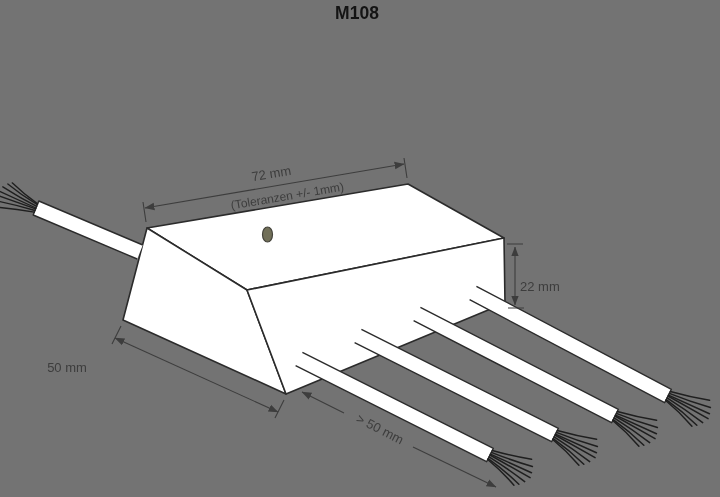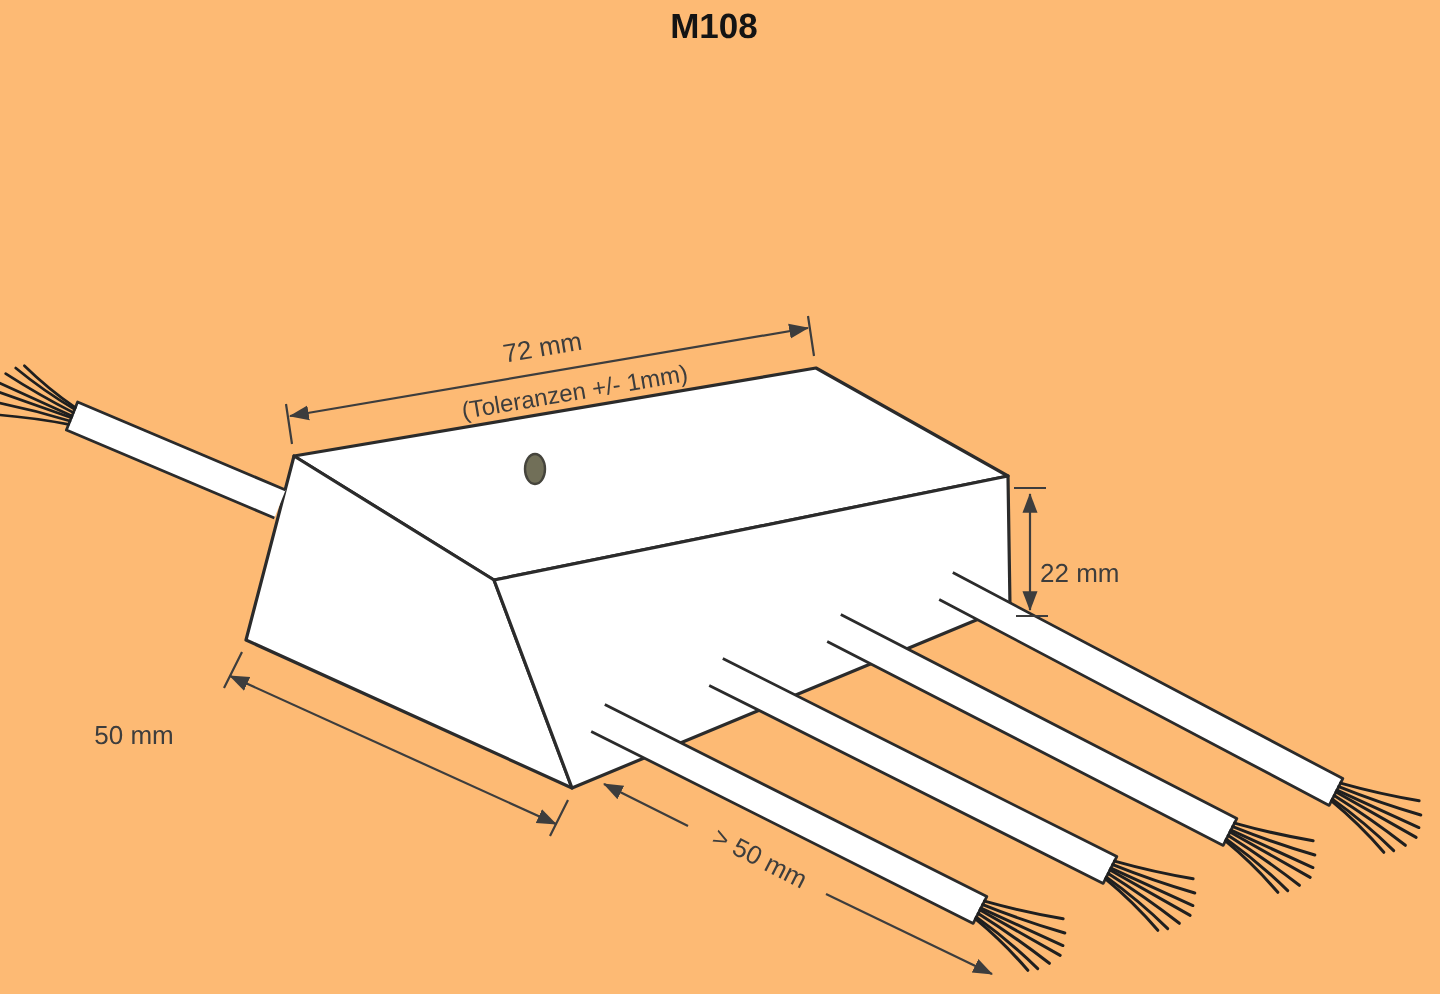--- a/index.html
+++ b/index.html
@@ -5,21 +5,21 @@
   html, body {
     margin: 0;
     padding: 0;
     background: #ffffff;
     font-family: "Liberation Sans", sans-serif;
   }
   .canvas {
     position: relative;
     width: 720px;
     height: 497px;
-    background: #fdba74;
+    background: #737373;
     overflow: hidden;
   }
   svg text {
     font-family: "Liberation Sans", sans-serif;
   }
 </style>
 </head>
 <body>
 
 <div class="canvas">

